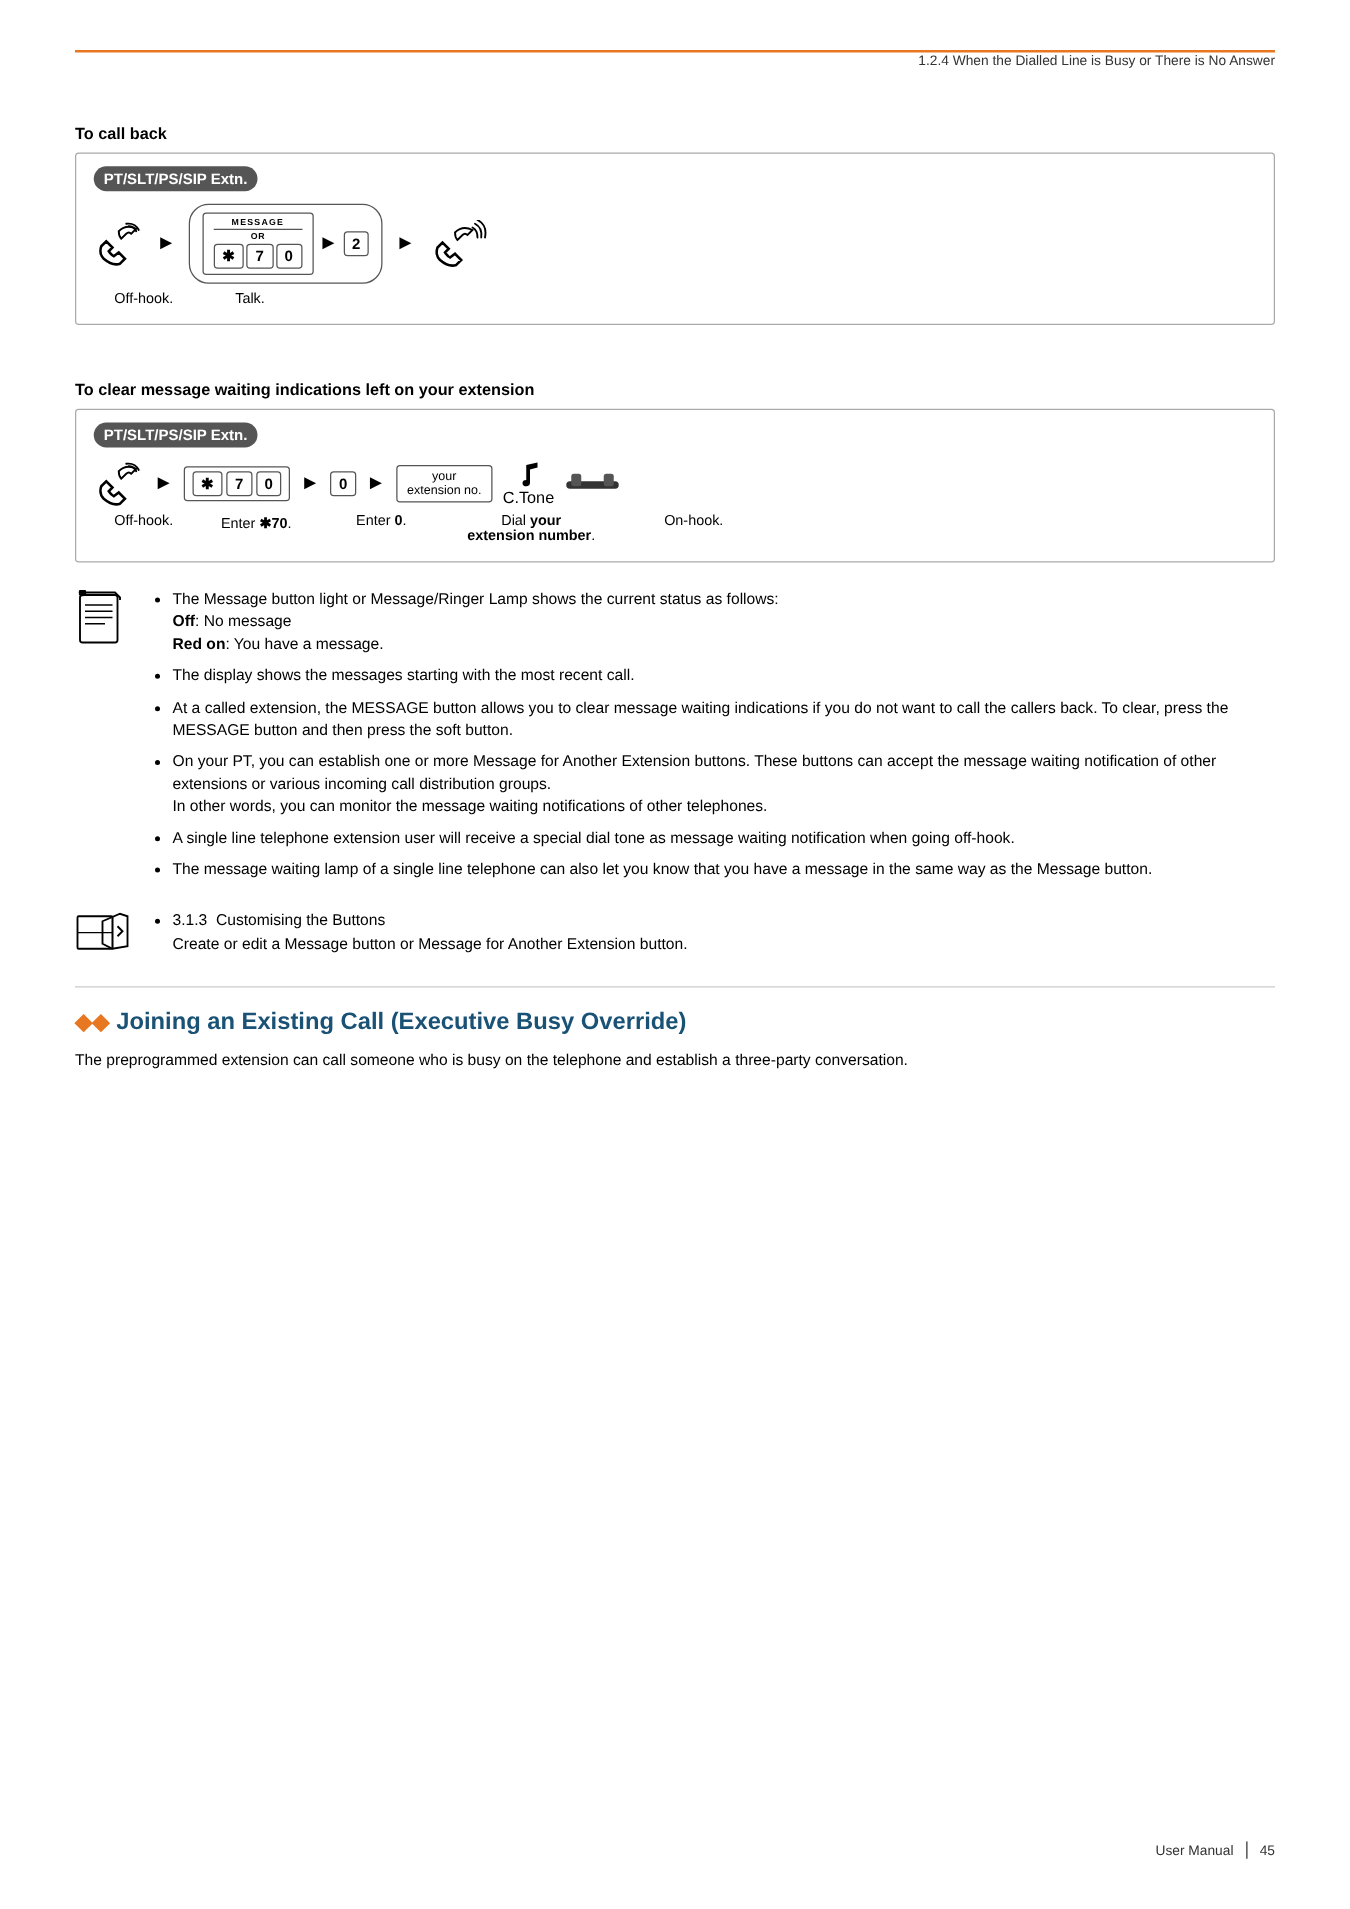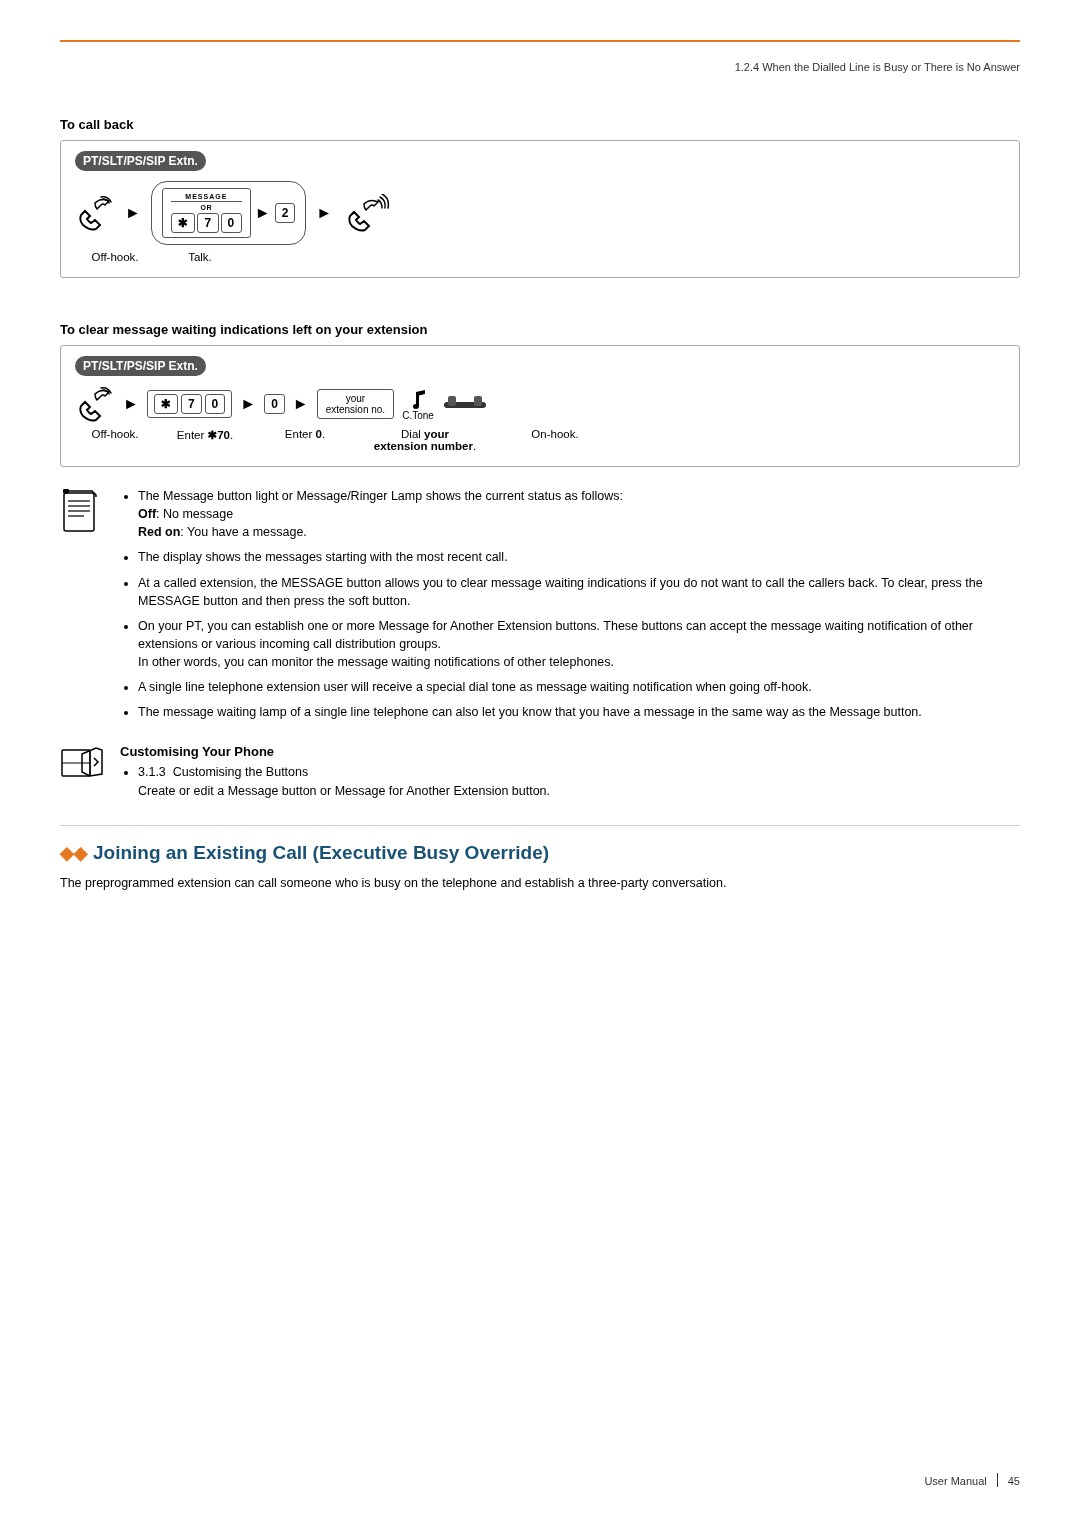--- a/index.html
+++ b/index.html
@@ -12,21 +12,21 @@
       min-height: 1527px;
       padding: 40px 60px 60px 60px;
     }
 
     .page-header {
       text-align: right;
       font-size: 11px;
       color: #333;
       margin-bottom: 20px;
       border-top: 2px solid #e87722;
-      padding-top: 19px;
+      padding-top: 1px;
     }
 
     .section-label {
       font-weight: bold;
       font-size: 13px;
       margin-bottom: 8px;
       margin-top: 44px;
     }
 
     
@@ -117,21 +117,21 @@
 
     .ext-no-box .ext-label {
       font-size: 10px;
     }
 
     
     .ctone-area {
       display: inline-flex;
       flex-direction: column;
       align-items: center;
-      font-size: 10px;
+      font-size: 13px;
     }
 
     
     .bullet-section {
       display: flex;
       gap: 14px;
       margin-top: 4px;
       margin-bottom: 16px;
     }
 
@@ -422,21 +422,20 @@
 
       <rect x="2" y="4" width="28" height="26" rx="1" fill="none" stroke="#000" stroke-width="1.5"></rect>
       <line x1="2" y1="17" x2="30" y2="17" stroke="#000" stroke-width="1"></line>
       <path d="M22,8 L36,2 L42,4 L42,28 L30,30 L22,26Z" fill="none" stroke="#000" stroke-width="1.5"></path>
       <line x1="30" y1="30" x2="30" y2="4" stroke="#000" stroke-width="1"></line>
 
       <path d="M34,12 L38,16 L34,20" fill="none" stroke="#000" stroke-width="1.5"></path>
     </svg>
   </div>
   <div class="custom-content">
-    <div class="custom-title">Customising Your Phone</div>
     <ul style="list-style:disc; padding-left:18px; font-size:12.5px; line-height:1.5;">
       <li>
         3.1.3&nbsp; Customising the Buttons<br>
         Create or edit a Message button or Message for Another Extension button.
       </li>
     </ul>
   </div>
 </div>
 
 <hr style="border:none; border-top:1.5px solid #ccc; margin: 10px 0 16px 0;">

